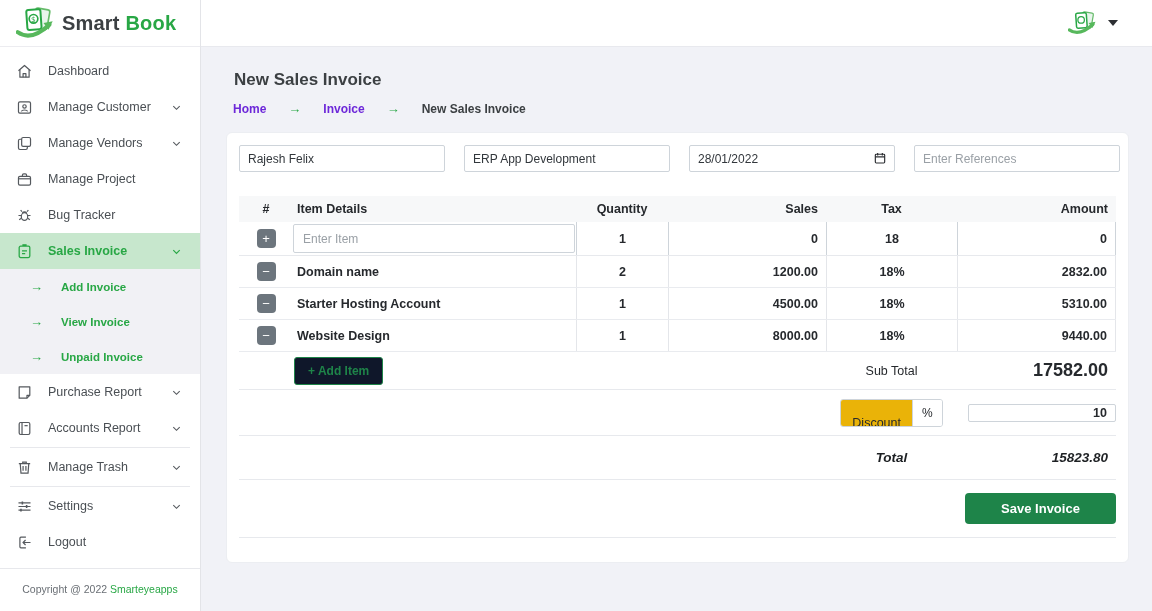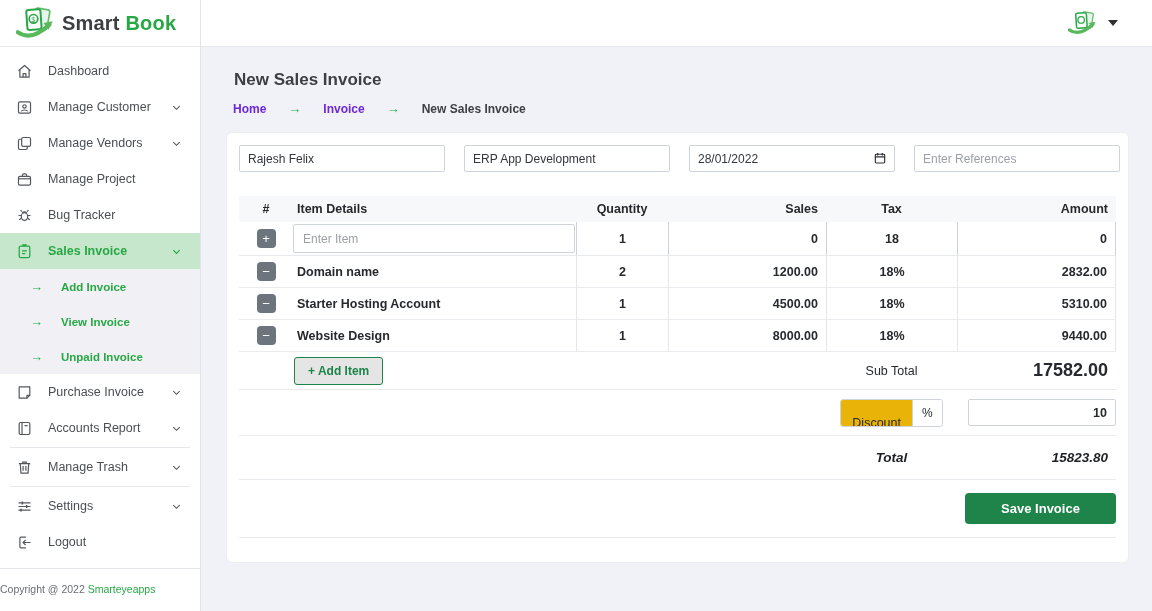--- a/index.html
+++ b/index.html
@@ -33,21 +33,21 @@
   .nav-item .chev { margin-left:auto; color:#55595e; }
   .nav-group { background:#f1f1f5; }
   .nav-item.active { background:#c7e7cd; color:#28a745; font-weight:bold; }
   .nav-item.active .nicon, .nav-item.active .chev { color:#28a745; }
   .sub-item {
     height:35px; display:flex; align-items:center;
     padding-left:30px; color:#28a745; font-size:11.5px; font-weight:bold; cursor:pointer;
   }
   .sub-item .arr { margin-right:18px; font-weight:normal; font-size:13px; }
   .sb-divider { border-top:1px solid #e7e8ec; margin:1px 10px; }
-  .sb-footer { margin-top:auto; padding:14px 0 16px; font-size:10.5px; color:#6a6f75; border-top:1px solid #e7e8ec; }
+  .sb-footer { margin-top:auto; padding:14px 0 16px; text-align:center; font-size:10.5px; color:#6a6f75; border-top:1px solid #e7e8ec; }
   .sb-footer a { color:#28a745; text-decoration:none; }
 
   
   .main { flex:1; display:flex; flex-direction:column; min-width:0; }
   .topbar {
     height:47px; background:#fff; border-bottom:1px solid #e8e9ee;
     display:flex; align-items:center; justify-content:flex-end;
     padding-right:34px; gap:10px; flex-shrink:0;
   }
   .caret { width:0; height:0; border-left:5px solid transparent; border-right:5px solid transparent; border-top:6px solid #2d2f33; }
@@ -99,42 +99,42 @@
   .data-row { height:32px; border-bottom:1px solid #e9ebef; font-size:12.5px; font-weight:bold; color:#26292d; }
   .data-row .vline { border-left:1px solid #e4e6ea; height:100%; display:flex; align-items:center; justify-content:center; }
   .data-row .vline.right { justify-content:flex-end; padding-right:8px; }
   .data-row .vline.last { border-right:1px solid #e4e6ea; }
 
   
   .sum-row { border-bottom:1px solid #e7e9ed; }
   .sum-row1 { height:38px; }
   .add-item-btn {
     grid-column:2; justify-self:start; margin-left:1px;
-    background:#e5e5e5; border:1px solid #1e8449; color:#1e8449;
+    background:#0f172a; border:1px solid #1e8449; color:#1e8449;
     font-size:12px; font-weight:bold; padding:6px 13px; border-radius:3px; cursor:pointer;
     font-family:"Liberation Sans", sans-serif;
   }
   .sum-label { grid-column:5; text-align:center; font-weight:normal; font-size:12.5px; color:#26292d; }
   .sum-value { grid-column:6; text-align:right; padding-right:8px; font-weight:bold; font-size:18px; color:#26292d; }
   .sum-row2 { height:46px; }
   .discount-group {
     grid-column:5; justify-self:center; display:flex; align-items:stretch;
     border:1px solid #ced4da; border-radius:3px; overflow:hidden; height:28px;
   }
   .discount-btn {
     background:#eab308; border:none; padding:16px 11px; font-size:12.5px; color:#26292d;
     cursor:pointer; font-family:"Liberation Sans", sans-serif;
   }
   .pct-btn {
     background:#fff; border:none; border-left:1px solid #ced4da; padding:0 9px;
     font-size:12px; color:#26292d; cursor:pointer; font-family:"Liberation Sans", sans-serif;
   }
   .discount-input-wrap { grid-column:6; }
   input.discount-input {
-    width:148px; height:27px; border:1px solid #ced4da; border-radius:2px;
+    width:148px; height:18px; border:1px solid #ced4da; border-radius:2px;
     text-align:right; padding:0 8px; font-size:12.5px; font-weight:bold; color:#26292d;
     float:right; outline:none; font-family:"Liberation Sans", sans-serif;
   }
   .sum-row3 { height:44px;font-style:italic; }
   .total-label { grid-column:5; text-align:center; font-weight:bold; font-size:13.5px; color:#1e2124; }
   .total-value { grid-column:6; text-align:right; padding-right:8px; font-weight:bold; font-size:13.5px; color:#1e2124; }
   .sum-row4 { height:58px; }
   .save-btn {
     grid-column:6; width:151px; height:31px; justify-self:end;
     background:#1e8449; color:#fff; border:none; border-radius:4px;
@@ -258,21 +258,21 @@
         </div>
       </div>
 
       <div class="nav-item">
         <span class="nicon">
           <svg width="17" height="17" viewBox="0 0 24 24" fill="none" stroke="currentColor" stroke-width="1.7" stroke-linejoin="round">
               <path d="M4.5 4h15v12l-4 4h-11z"></path>
               <path d="M15.5 20v-4h4"></path>
             </svg>
         </span>
-        <span>Purchase Invoice</span>
+        <span>Purchase Report</span>
         <span class="chev">
             <svg width="11" height="11" viewBox="0 0 24 24" fill="none" stroke="currentColor" stroke-width="2.4">
               <path d="M5 9l7 7 7-7"></path>
             </svg>
           </span>
       </div>
 
       <div class="nav-item">
         <span class="nicon">
           <svg width="17" height="17" viewBox="0 0 24 24" fill="none" stroke="currentColor" stroke-width="1.7">

